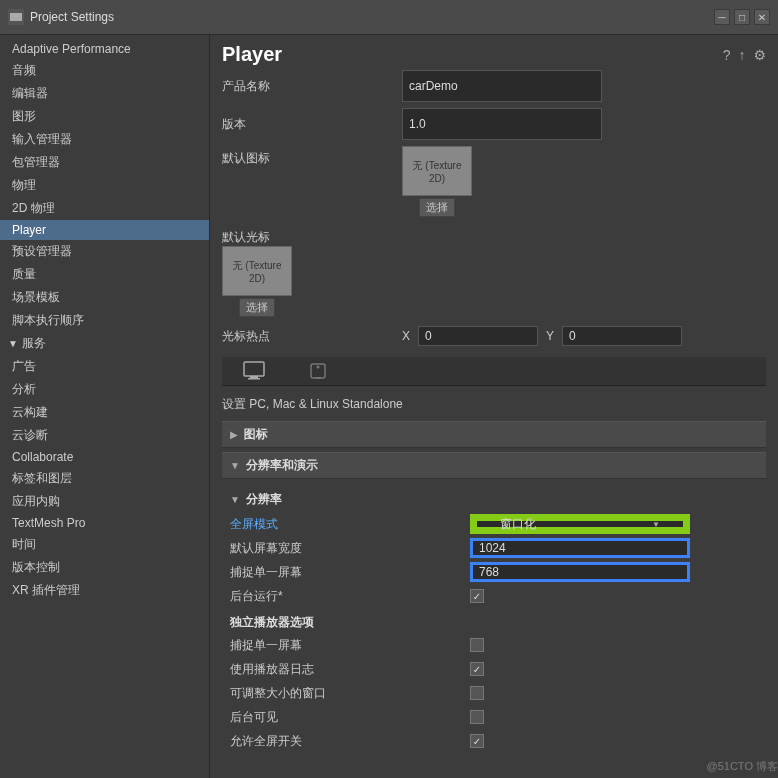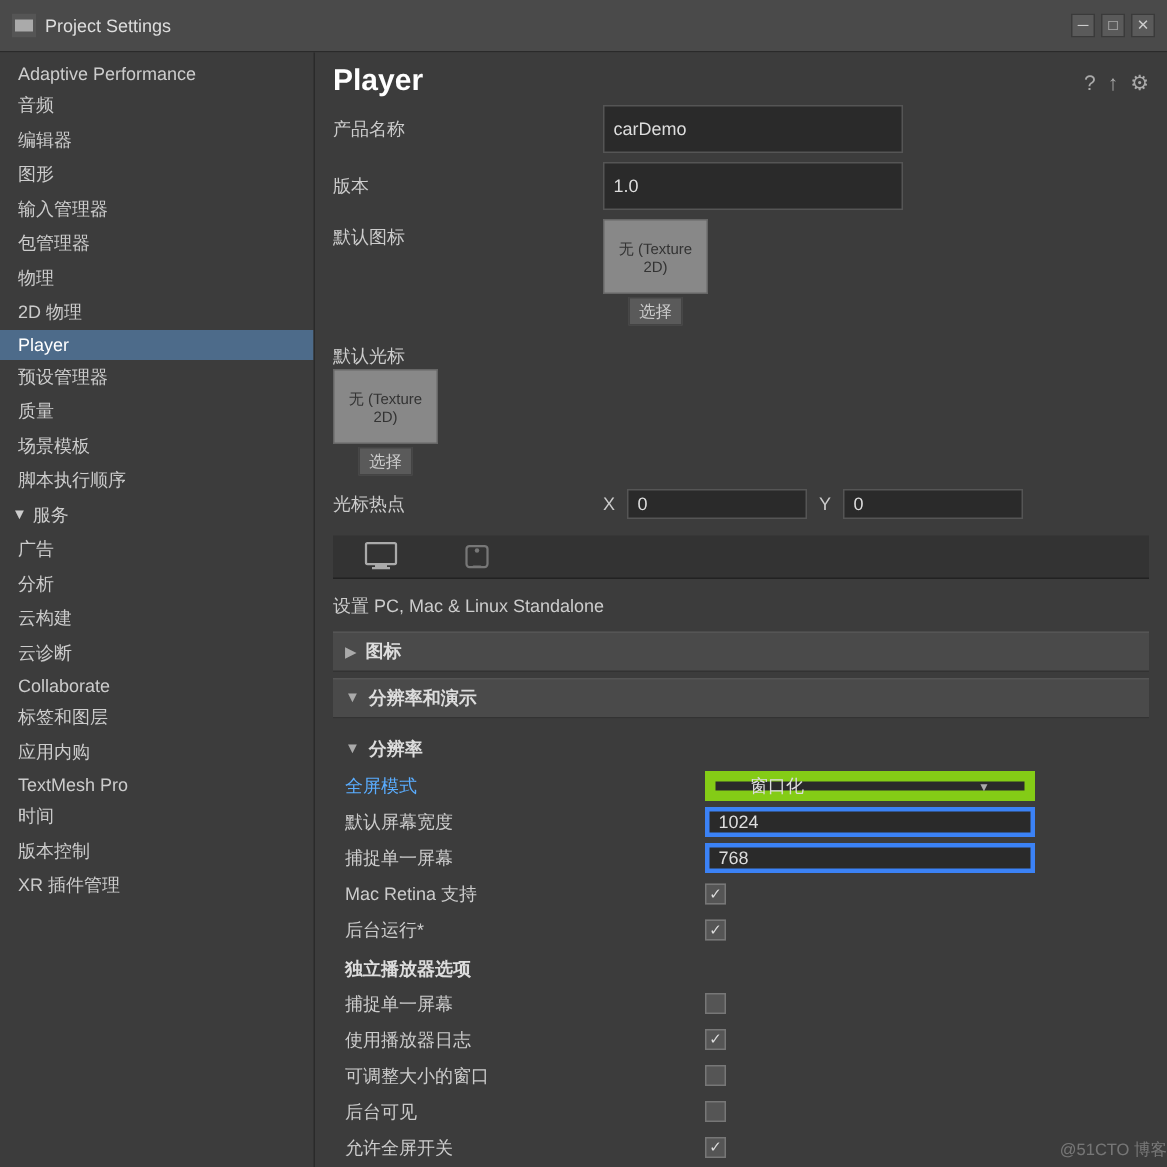--- a/index.html
+++ b/index.html
@@ -476,24 +476,20 @@
           <div class="setting-row">
             <span class="setting-label">默认屏幕宽度</span>
             <input class="text-input" type="text" style="width: 220px;" value="1024">
           </div>
 
           <div class="setting-row">
             <span class="setting-label">捕捉单一屏幕</span>
             <input class="text-input" type="text" style="width: 220px;" value="768">
           </div>
 
-          <div class="setting-row">
-            <span class="setting-label">Mac Retina 支持</span>
-            <div class="checkbox checked"></div>
-          </div>
 
           <div class="setting-row">
             <span class="setting-label">后台运行*</span>
             <div class="checkbox checked"></div>
           </div>
 
           <div class="independent-section-title">独立播放器选项</div>
 
           <div class="setting-row">
             <span class="setting-label">捕捉单一屏幕</span>

